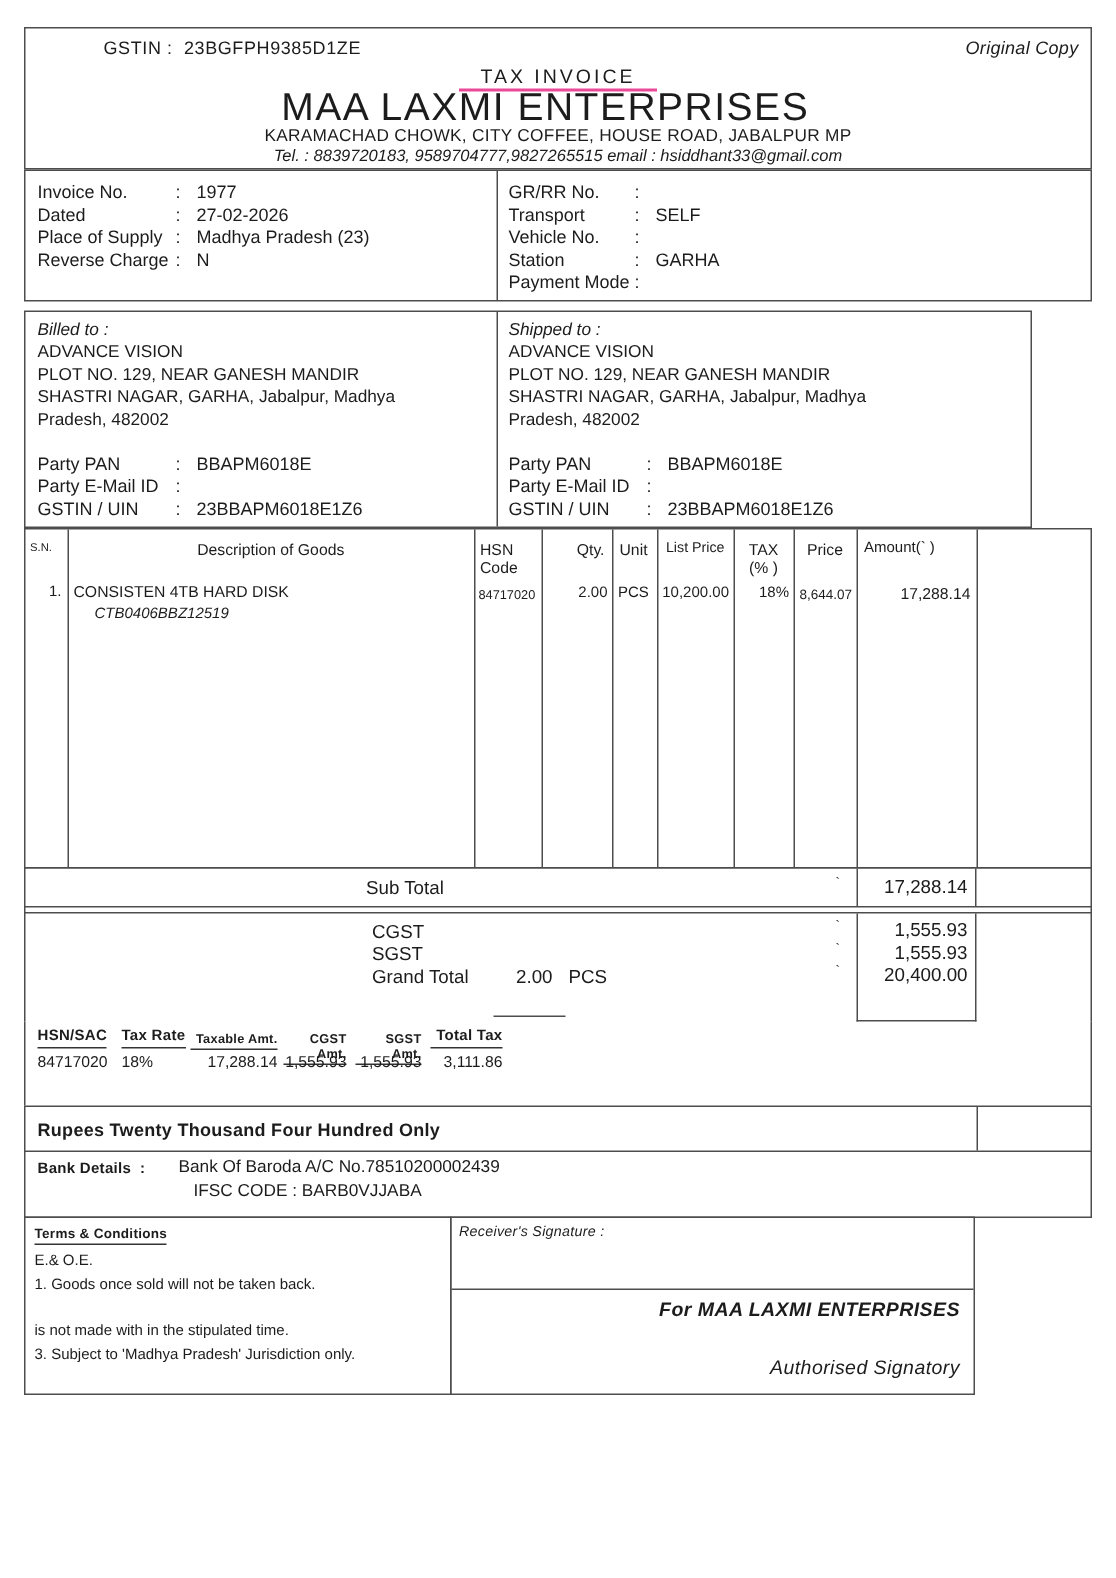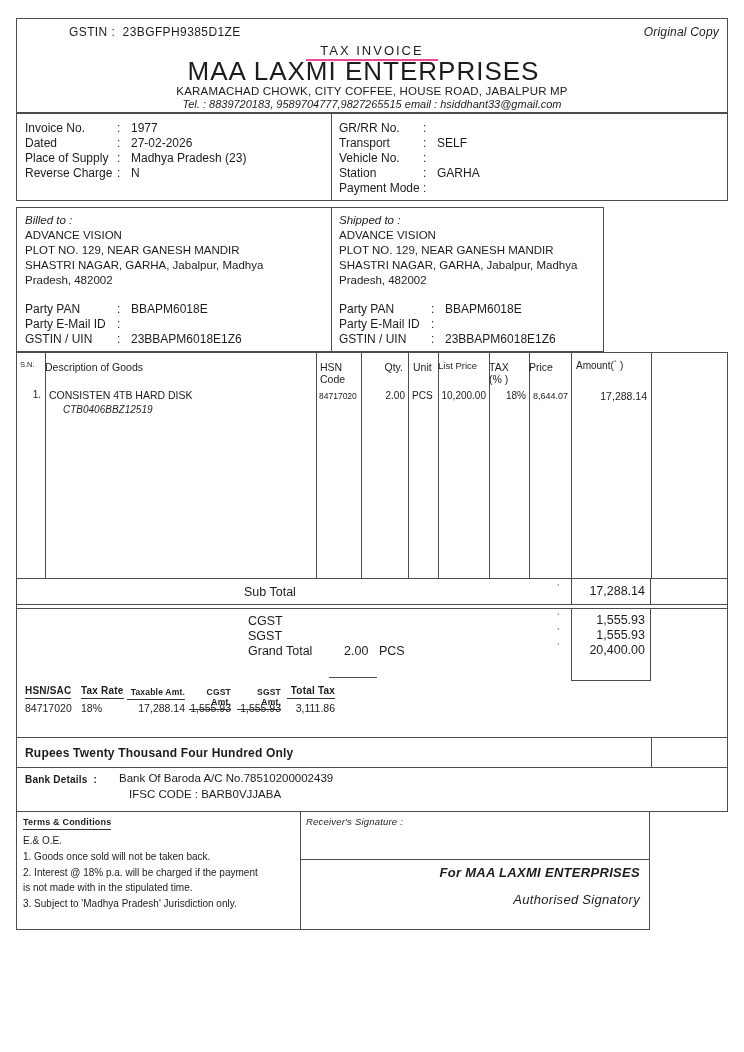--- a/index.html
+++ b/index.html
@@ -3,21 +3,21 @@
 <meta charset="utf-8">
 <style>
   html,body{margin:0;padding:0;background:#fff;}
   #page{position:relative;width:744px;height:1052px;background:#ffffff;
         font-family:"Liberation Sans",sans-serif;color:#1c1c1c;overflow:hidden;}
   .box{position:absolute;box-sizing:border-box;border:1px solid #4d4d4d;}
   .abs{position:absolute;}
   .vl{position:absolute;top:0;bottom:0;width:1px;background:#4d4d4d;}
   .hl{position:absolute;height:1px;background:#4d4d4d;}
   .it{font-style:italic;}
-  .ctr{text-align:left;}
+  .ctr{text-align:center;}
   .rt{text-align:right;}
   
   .gstin-row{position:absolute;left:8px;right:8px;top:6px;font-size:12px;letter-spacing:.4px;margin-left:44px;}
   .orig{position:absolute;right:0;top:0;font-style:italic;font-size:12px;letter-spacing:.2px;}
   .taxinv{position:absolute;left:0;right:0;top:24px;text-align:center;font-size:13px;letter-spacing:2px;font-weight:500;}
   .taxinv span{display:inline-block;border-bottom:2px solid #ec4899;padding:0 14px 1px 14px;}
   .company{position:absolute;left:0;right:17px;top:37px;text-align:center;font-size:26px;letter-spacing:1px;font-weight:500;}
   .caddr{position:absolute;left:0;right:0;top:66px;text-align:center;font-size:11.5px;letter-spacing:.2px;}
   .ctel{position:absolute;left:0;right:0;top:79px;text-align:center;font-size:11px;font-style:italic;}
   
@@ -42,21 +42,21 @@
   .tsh{position:absolute;font-size:10px;font-weight:600;letter-spacing:.2px;}
   .tsh .u{display:inline-block;border-bottom:1px solid #333;padding-bottom:2px;}
   .tsh-sm{font-size:8.5px;}
   .tsv{position:absolute;font-size:10.5px;}
   
   .terms-title{position:absolute;left:6px;top:5px;font-size:9px;font-weight:600;letter-spacing:.2px;
                border-bottom:1px solid #333;padding-bottom:2px;}
   .terms-line{font-size:10px;line-height:15.5px;}
   .recv{position:absolute;left:5px;top:4px;font-size:9.5px;letter-spacing:.2px;}
   .forco{position:absolute;right:9px;top:53px;font-size:13px;font-weight:600;letter-spacing:.3px;}
-  .auth{position:absolute;right:9px;top:80px;font-size:13px;font-weight:500;letter-spacing:.3px;}
+  .auth{position:absolute;right:9px;top:92px;font-size:13px;font-weight:500;letter-spacing:.3px;}
 </style>
 </head>
 <body>
 
 <div id="page">
 
   <div class="box" style="left:16px;top:18px;width:712px;height:95px;">
     <div class="gstin-row">
       <span>GSTIN :</span>&nbsp;&nbsp;<span>23BGFPH9385D1ZE</span>
       <span class="orig">Original Copy</span>
@@ -113,21 +113,21 @@
           <span class="v">GARHA</span>
         </div>
       <div class="lv">
           <span class="l" style="width:84px">Payment Mode</span>
           <span class="c">:</span>
           <span class="v"></span>
         </div>
     </div>
   </div>
 
-  <div class="box" style="left:16px;top:207px;width:588px;height:145px;">
+  <div class="box" style="left:16px;top:207px;width:672px;height:145px;">
     <div class="vl" style="left:314px;"></div>
     <div class="col" style="left:8px;top:5px;width:300px;">
       <div class="ptitle">Billed to  :</div>
       <div class="pline">ADVANCE VISION</div>
       <div class="pline">PLOT NO. 129, NEAR GANESH MANDIR</div>
       <div class="pline">SHASTRI NAGAR, GARHA, Jabalpur, Madhya</div>
       <div class="pline">Pradesh, 482002</div>
       <div class="spacer14"></div>
       <div class="lv">
           <span class="l">Party PAN</span>
@@ -259,21 +259,20 @@
   <div class="box" style="left:16px;top:768px;width:712px;height:44px;border-top:none;">
     <div class="abs" style="left:8px;top:6px;font-size:10px;font-weight:600;letter-spacing:.2px;"><span>Bank Details</span>&nbsp;&nbsp;<span>:</span></div>
     <div class="abs" style="left:102px;top:4px;font-size:11.5px;font-weight:500;">Bank Of Baroda A/C No.78510200002439</div>
     <div class="abs" style="left:112px;top:20px;font-size:11.5px;font-weight:500;">IFSC CODE : BARB0VJJABA</div>
   </div>
 
   <div class="box" style="left:16px;top:811px;width:285px;height:119px;">
     <div class="terms-title">Terms &amp; Conditions</div>
     <div class="abs terms-line" style="left:6px;top:21px;">E.&amp; O.E.</div>
     <div class="abs terms-line" style="left:6px;top:37px;">1. Goods once sold will not be taken back.</div>
-    <div class="abs terms-line" style="left:6px;top:53px;">2. Interest @ 18%  p.a. will be charged if the payment</div>
     <div class="abs terms-line" style="left:6px;top:68px;">is not made with in the stipulated time.</div>
     <div class="abs terms-line" style="left:6px;top:84px;">3. Subject to 'Madhya Pradesh' Jurisdiction only.</div>
   </div>
 
   <div class="box" style="left:300px;top:811px;width:350px;height:119px;font-style:italic;">
     <div class="recv">Receiver's Signature :</div>
     <div class="hl" style="left:0;right:0;top:47px;"></div>
     <div class="forco">For MAA LAXMI ENTERPRISES</div>
     <div class="auth">Authorised Signatory</div>
   </div>

